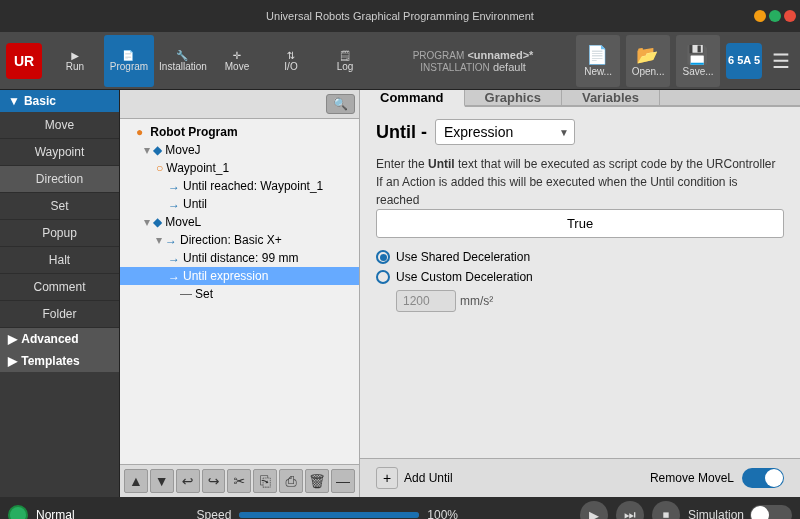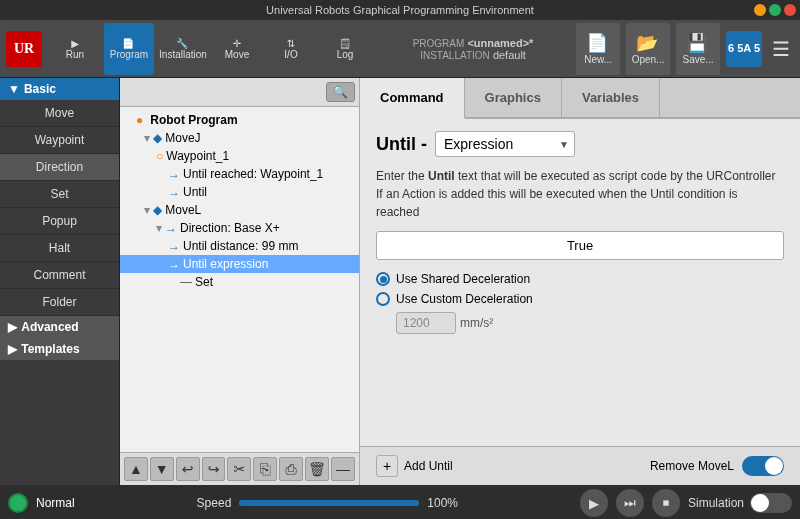--- a/index.html
+++ b/index.html
@@ -1,21 +1,21 @@
 <!DOCTYPE html>
 <html><head>
   <meta charset="utf-8">
   <style>
     * { box-sizing: border-box; margin: 0; padding: 0; }
     body { width: 800px; height: 519px; overflow: hidden; font-family: Arial, sans-serif; font-size: 12px; background: #3a3a3a; color: #fff; }
 
     
     #titlebar {
       background: #2d2d2d;
-      height: 20px;
+      height: 32px;
       display: flex;
       align-items: center;
       justify-content: center;
       font-size: 11px;
       color: #ccc;
       position: relative;
     }
     #titlebar .win-controls {
       position: absolute;
       right: 4px;
@@ -41,21 +41,20 @@
       gap: 4px;
       border-bottom: 1px solid #222;
     }
     .toolbar-logo {
       width: 36px; height: 36px;
       background: #c00;
       border-radius: 4px;
       display: flex; align-items: center; justify-content: center;
       font-weight: bold; font-size: 14px; color: white;
       margin-right: 4px;
-      font-family: Liberation Serif, serif;
     }
     .toolbar-btn {
       display: flex; flex-direction: column; align-items: center; justify-content: center;
       width: 50px; height: 52px;
       background: transparent;
       border: none; color: #ddd; cursor: pointer; font-size: 10px;
       border-radius: 3px;
     }
     .toolbar-btn.active { background: #1a6faf; }
 
@@ -163,21 +162,21 @@
       display: flex;
       flex-direction: column;
       color: #000;
     }
     .content-tabs {
       display: flex;
       background: #ccc;
       border-bottom: 2px solid #aaa;
     }
     .tab {
-      padding: 12px 20px;
+      padding: 0 20px;
       cursor: pointer;
       font-size: 13px;
       font-weight: bold;
       border-right: 1px solid #aaa;
       color: #555;
     }
     .tab.active {
       background: #e8e8e8;
       color: #000;
       border-bottom: 2px solid #e8e8e8;
@@ -203,21 +202,21 @@
       min-width: 140px;
     }
     .select-wrapper {
       position: relative; display: inline-block;
     }
     .select-arrow {
       position: absolute; right: 6px; top: 50%; transform: translateY(-50%);
       pointer-events: none; font-size: 10px; color: #555;
     }
 
-    .until-desc { font-size: 12px; color: #333; margin-bottom: 10px; line-height: 1.5; }
+    .until-desc { font-size: 12px; color: #333; line-height: 1.5; }
     .until-desc strong { font-weight: bold; }
 
     .expression-box {
       background: #fff;
       border: 1px solid #aaa;
       border-radius: 3px;
       padding: 6px 10px;
       font-size: 13px;
       text-align: center;
       margin-bottom: 12px;
@@ -496,21 +495,21 @@
 
         <div class="tree-item indent1">
           <span style="color:#888;">▾</span>
           <span style="color:#1a6faf;">◆</span>
           <span> MoveL</span>
         </div>
 
         <div class="tree-item indent2">
           <span style="color:#888;">▾</span>
           <span style="color:#1a6faf;">→</span>
-          <span> Direction: Base X+</span>
+          <span> Direction: Basic X+</span>
         </div>
 
         <div class="tree-item indent3">
           <span style="color:#1a6faf;">→</span>
           <span> Until distance: 99 mm</span>
         </div>
 
         <div class="tree-item indent3 selected">
           <span>→</span>
           <span> Until expression</span>

